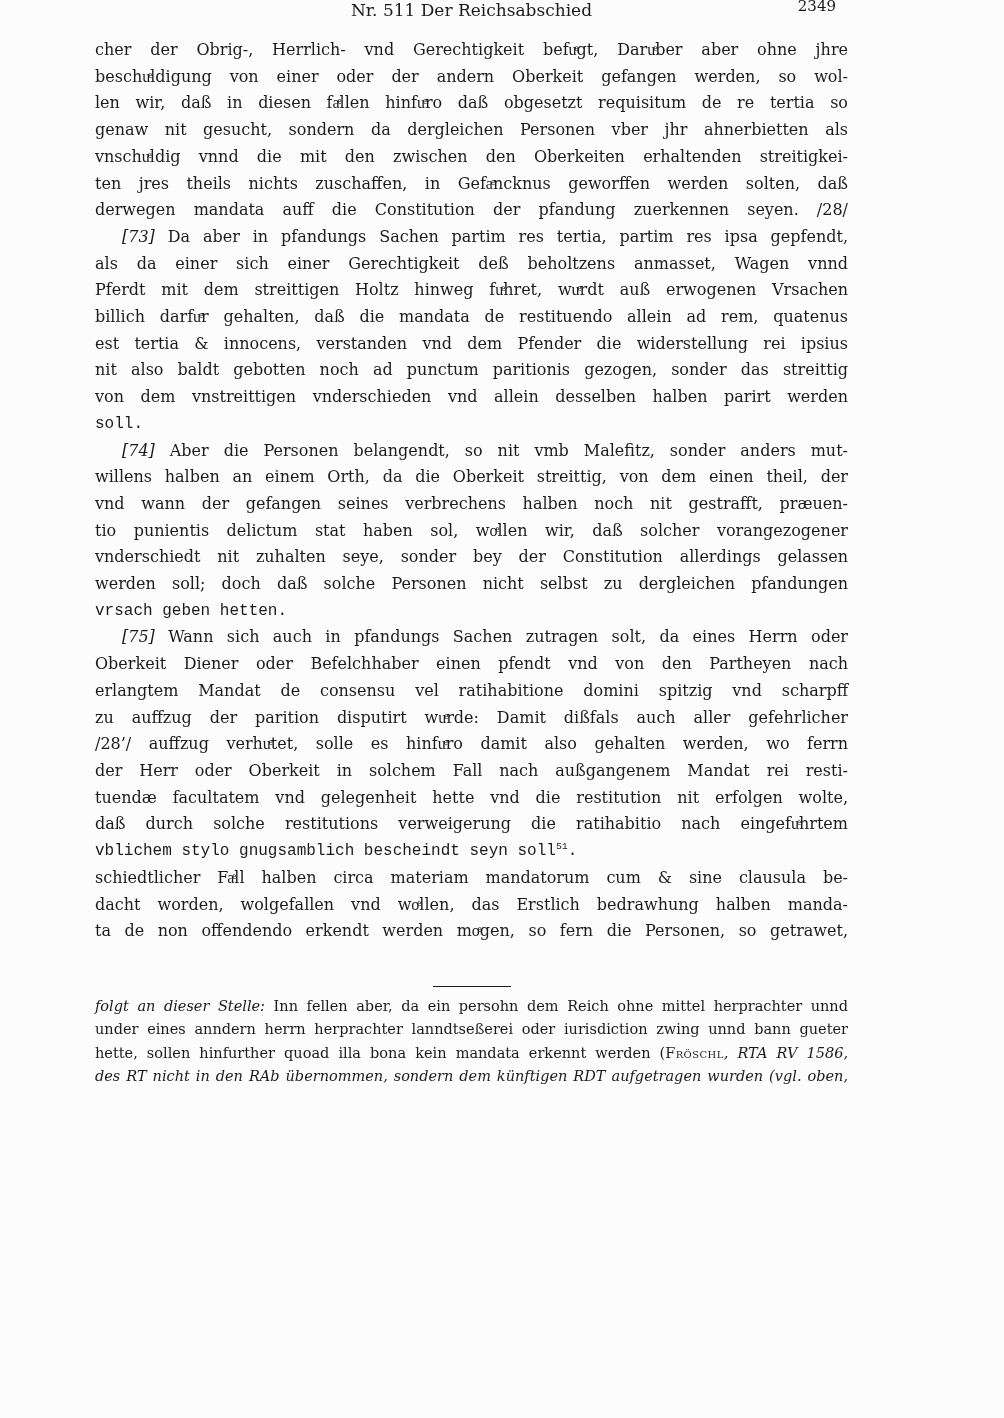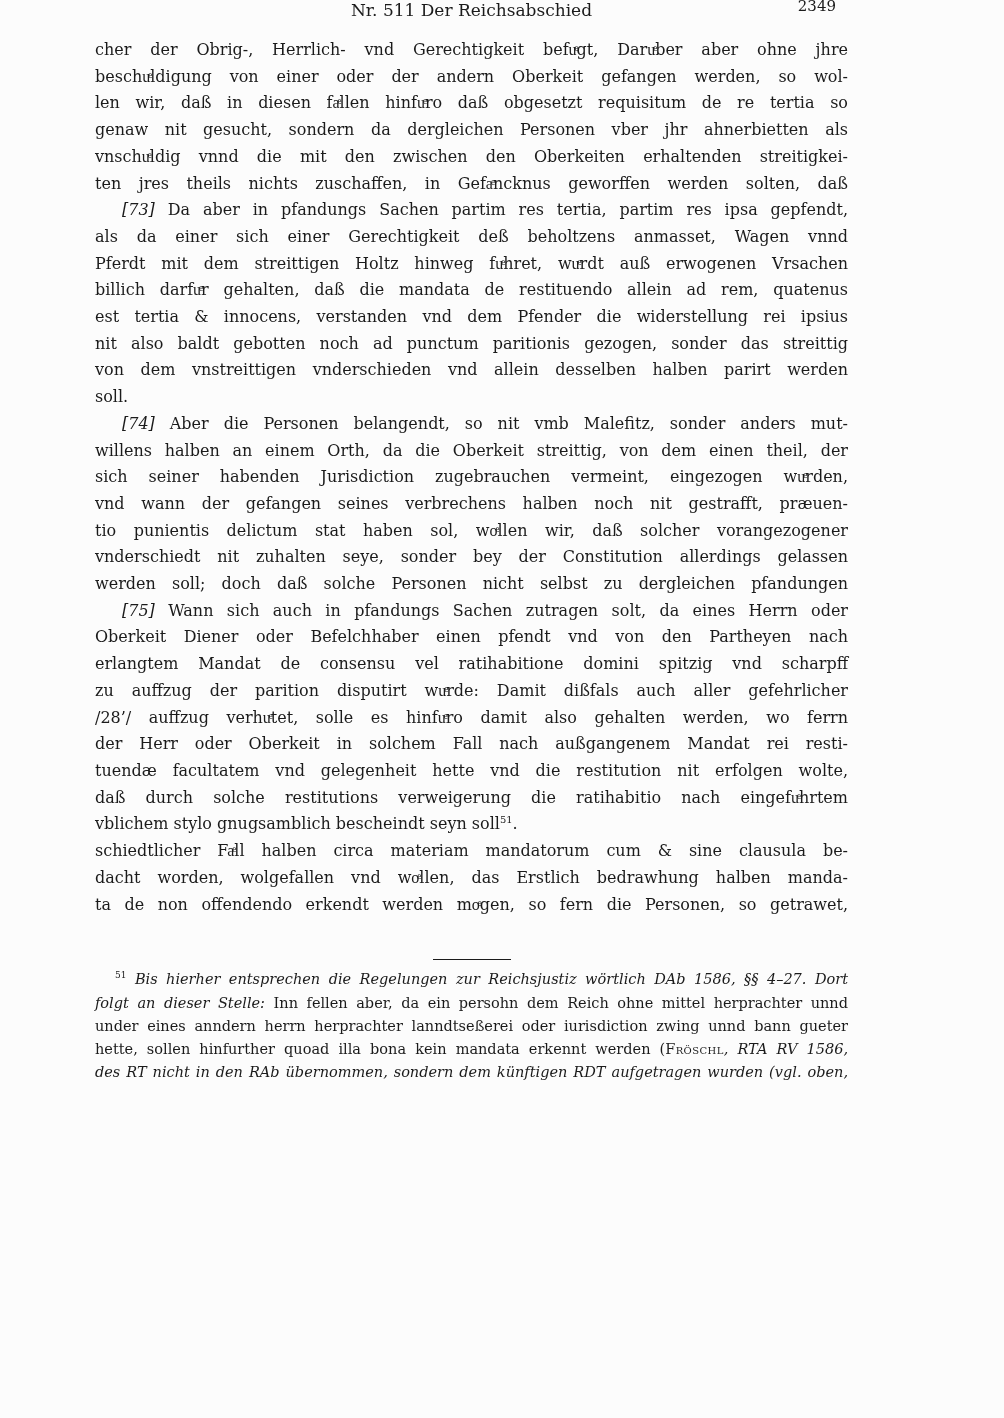--- a/index.html
+++ b/index.html
@@ -32,20 +32,21 @@
     font-size: 16px;
     line-height: 26.7px;
   }
   .line {
     text-align: justify;
     text-align-last: justify;
     -moz-text-align-last: justify;
   }
   .line.last {
     text-align-last: left;
+    font-family: Liberation Mono, monospace;
     -moz-text-align-last: left;
   }
   .line.ind { text-indent: 27px; }
 
   .it { font-style: italic; margin-top: 47px; }
   .sc { font-variant: small-caps; letter-spacing: 0.4px; }
   .sup {
     font-size: 0.62em;
     vertical-align: super;
     line-height: 0;
@@ -74,52 +75,52 @@
     <div class="pagenum">2349</div>
   </div>
 
   <div class="textblock" id="main-text">
       <div class="line"><span>cher der Obrig-, Herrlich- vnd Gerechtigkeit befuͤgt, Daruͤber aber ohne jhre</span></div>
       <div class="line"><span>beschuͤldigung von einer oder der andern Oberkeit gefangen werden, so wol-</span></div>
       <div class="line"><span>len wir, daß in diesen faͤllen hinfuͤro daß obgesetzt requisitum de re tertia so</span></div>
       <div class="line"><span>genaw nit gesucht, sondern da dergleichen Personen vber jhr ahnerbietten als</span></div>
       <div class="line"><span>vnschuͤldig vnnd die mit den zwischen den Oberkeiten erhaltenden streitigkei-</span></div>
       <div class="line"><span>ten jres theils nichts zuschaffen, in Gefaͤncknus geworffen werden solten, daß</span></div>
+      <div class="line"><span>derwegen mandata auff die Constitution der pfandung zuerkennen seyen. /28/</span></div>
       <div class="line ind"><span class="it">[73]</span><span> Da aber in pfandungs Sachen partim res tertia, partim res ipsa gepfendt,</span></div>
       <div class="line"><span>als da einer sich einer Gerechtigkeit deß beholtzens anmasset, Wagen vnnd</span></div>
       <div class="line"><span>Pferdt mit dem streittigen Holtz hinweg fuͤhret, wuͤrdt auß erwogenen Vrsachen</span></div>
       <div class="line"><span>billich darfuͤr gehalten, daß die mandata de restituendo allein ad rem, quatenus</span></div>
       <div class="line"><span>est tertia &amp; innocens, verstanden vnd dem Pfender die widerstellung rei ipsius</span></div>
       <div class="line"><span>nit also baldt gebotten noch ad punctum paritionis gezogen, sonder das streittig</span></div>
       <div class="line"><span>von dem vnstreittigen vnderschieden vnd allein desselben halben parirt werden</span></div>
       <div class="line last"><span>soll.</span></div>
       <div class="line ind"><span class="it">[74]</span><span> Aber die Personen belangendt, so nit vmb Malefitz, sonder anders mut-</span></div>
       <div class="line"><span>willens halben an einem Orth, da die Oberkeit streittig, von dem einen theil, der</span></div>
-      <div class="line"><span>sich seiner habenden Jurisdiction zugebrauchen vermeint, eingezogen wuͤrden,</span></div>
       <div class="line"><span>vnd wann der gefangen seines verbrechens halben noch nit gestrafft, præuen-</span></div>
       <div class="line"><span>tio punientis delictum stat haben sol, woͤllen wir, daß solcher vorangezogener</span></div>
       <div class="line"><span>vnderschiedt nit zuhalten seye, sonder bey der Constitution allerdings gelassen</span></div>
       <div class="line"><span>werden soll; doch daß solche Personen nicht selbst zu dergleichen pfandungen</span></div>
+      <div class="line last"><span>vrsach geben hetten.</span></div>
       <div class="line ind"><span class="it">[75]</span><span> Wann sich auch in pfandungs Sachen zutragen solt, da eines Herrn oder</span></div>
       <div class="line"><span>Oberkeit Diener oder Befelchhaber einen pfendt vnd von den Partheyen nach</span></div>
       <div class="line"><span>erlangtem Mandat de consensu vel ratihabitione domini spitzig vnd scharpff</span></div>
       <div class="line"><span>zu auffzug der parition disputirt wuͤrde: Damit dißfals auch aller gefehrlicher</span></div>
       <div class="line"><span>/28’/ auffzug verhuͤtet, solle es hinfuͤro damit also gehalten werden, wo ferrn</span></div>
       <div class="line"><span>der Herr oder Oberkeit in solchem Fall nach außgangenem Mandat rei resti-</span></div>
       <div class="line"><span>tuendæ facultatem vnd gelegenheit hette vnd die restitution nit erfolgen wolte,</span></div>
       <div class="line"><span>daß durch solche restitutions verweigerung die ratihabitio nach eingefuͤhrtem</span></div>
       <div class="line last"><span>vblichem stylo gnugsamblich bescheindt seyn soll</span><span class="sup">51</span><span>.</span></div>
       <div class="line"><span>schiedtlicher Faͤll halben circa materiam mandatorum cum &amp; sine clausula be-</span></div>
       <div class="line"><span>dacht worden, wolgefallen vnd woͤllen, das Erstlich bedrawhung halben manda-</span></div>
       <div class="line"><span>ta de non offendendo erkendt werden moͤgen, so fern die Personen, so getrawet,</span></div>
     </div>
 
   <hr class="footnote-rule">
 
   <div class="footnoteblock" id="footnote-text">
-      <div class="line ind"><span class="sup">51</span><span class="it"> Bis hierher entsprechen die Regelungen zur Reichsjustiz wörtlich DAb 1586, §§ 4–27. Dort</span></div>
       <div class="line"><span class="it">folgt an dieser Stelle: </span><span>Inn fellen aber, da ein persohn dem Reich ohne mittel herprachter unnd</span></div>
       <div class="line"><span>under eines anndern herrn herprachter lanndtseßerei oder iurisdiction zwing unnd bann gueter</span></div>
       <div class="line"><span>hette, sollen hinfurther quoad illa bona kein mandata erkennt werden (</span><span class="sc">Fröschl</span><span class="it">, RTA RV 1586,</span></div>
       <div class="line"><span class="it">des RT nicht in den RAb übernommen, sondern dem künftigen RDT aufgetragen wurden (vgl. oben,</span></div>
     </div>
 
 </div>
 
 </body></html>

